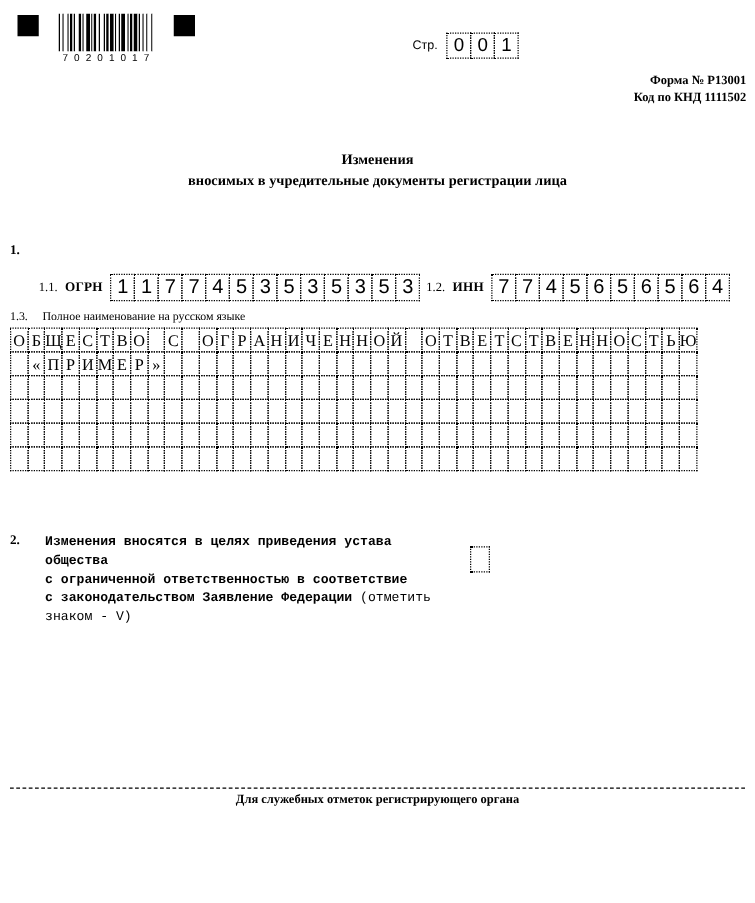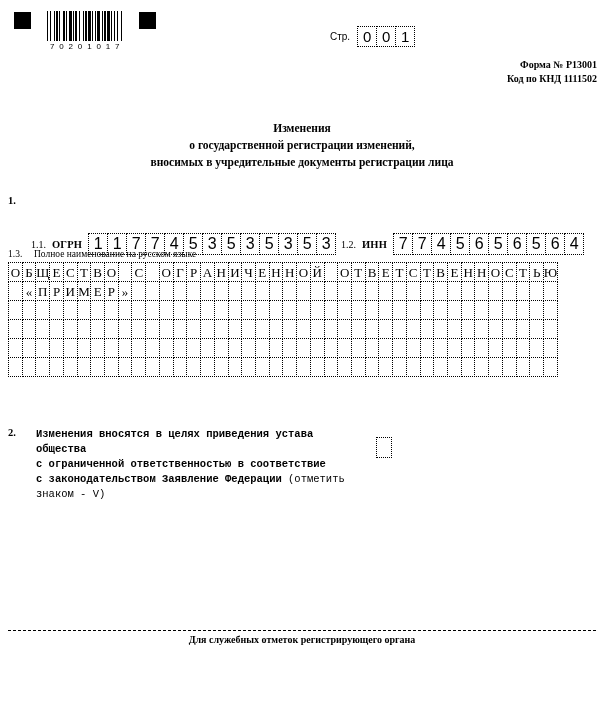--- a/index.html
+++ b/index.html
@@ -156,21 +156,21 @@
     top: 219px;
     left: 8px;
     width: 590px;
     height: 24px;
   }
 
   .field-group {
     position: absolute;
     display: flex;
     align-items: center;
-    top: 14px;
+    top: 0;
   }
 
   .field-index {
     font-size: 10px;
     margin-right: 6px;
   }
 
   .field-label {
     font-size: 10.5px;
     font-weight: bold;
@@ -359,21 +359,20 @@
     </div>
 
     <div class="form-code">
       <div>Форма № Р13001</div>
       <div>Код по КНД 1111502</div>
     </div>
   </div>
 
   <div class="title-block">
     <div>Изменения</div>
-    <div>о государственной регистрации изменений,</div>
     <div>вносимых в учредительные документы регистрации лица</div>
   </div>
 
   <div class="section1-heading">
     <span class="sec-num">1.</span>
   </div>
 
   <div class="row-ogrn">
     <div class="field-group" style="left:23px;">
       <span class="field-index">1.1.</span>

